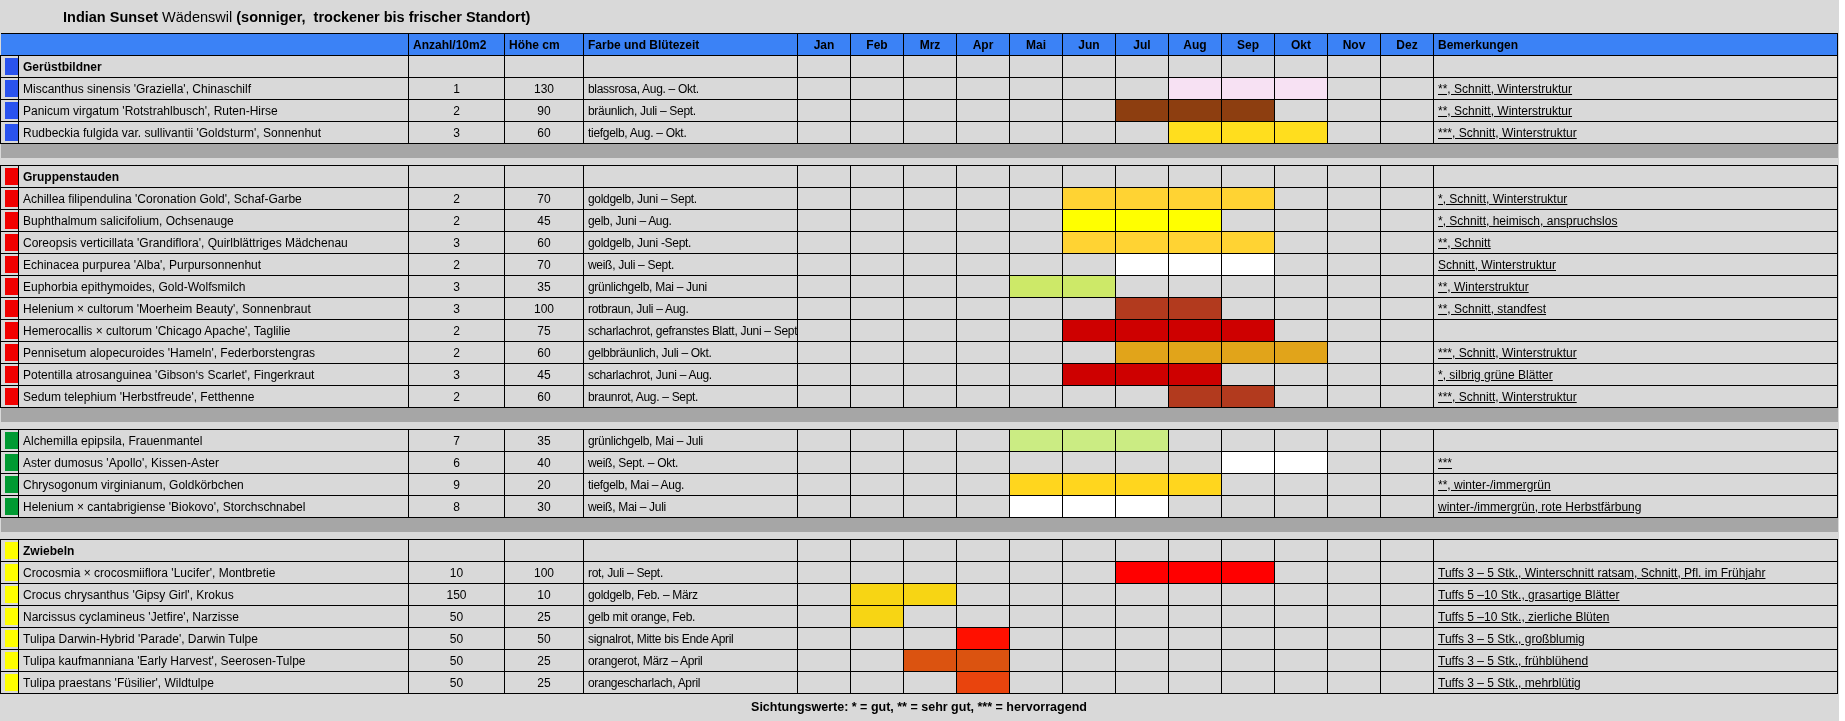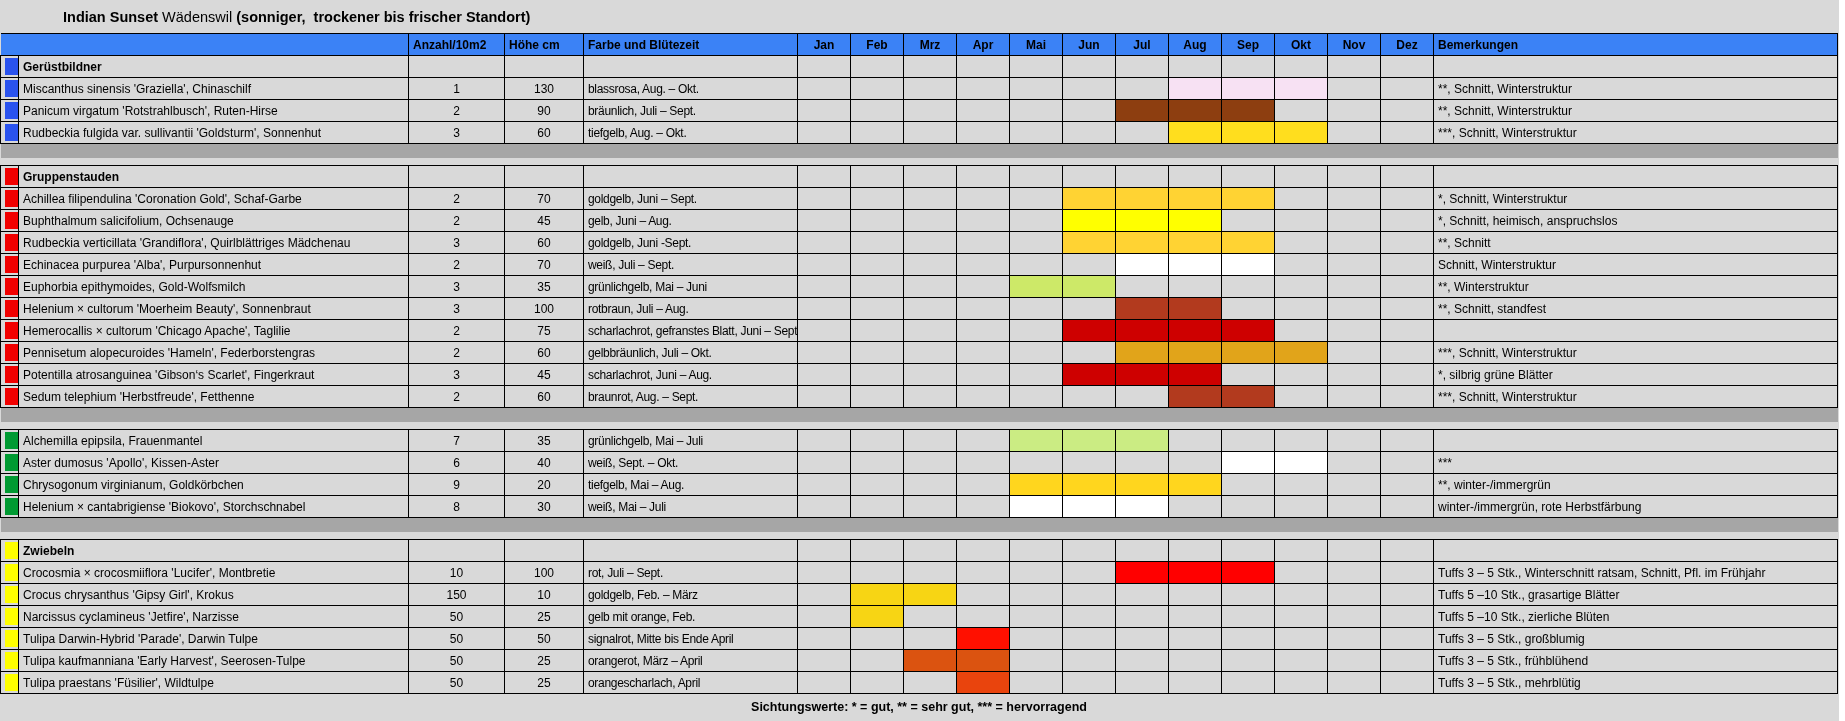--- a/index.html
+++ b/index.html
@@ -45,21 +45,21 @@
     border-left:none;
     border-top:1px solid #E6E6E6;
     border-bottom:1px solid #E6E6E6;
     padding:1px 3px 1px 0;
   }
   td.sw .chip{display:block;width:14px;height:17px;}
   td.name{padding-left:5px;margin-top:24px;}
   td.secname{font-weight:bold;padding-left:5px;margin-left:8px;}
   td.num{text-align:center;}
   td.farbe{letter-spacing:-0.3px;padding-left:3px;padding-right:1px;}
-  td.bem{padding-left:3px;}
+  td.bem{padding-left:3px;text-decoration:underline;}
   tr.divider td{border:none;background:#A6A6A6;height:14px;padding:0;}
   tr.spacer td{border:none;background:#D9D9D9;height:7px;padding:0;}
   .legend{
     width:1838px;
     height:26px;line-height:26px;
     text-align:center;
     font-weight:bold;
     font-size:12.5px;
   }
   .right-strip{
@@ -275,21 +275,21 @@
           <td class="mcell"></td>
           <td class="mcell"></td>
           <td class="mcell"></td>
           <td class="mcell"></td>
           <td class="bem">*, Schnitt, heimisch, anspruchslos</td>
         </tr>
         <tr class="plant-row">
           <td class="sw">
             <span class="chip" style="background: rgb(241, 0, 0);"></span>
           </td>
-          <td class="name">Rudbeckia verticillata 'Grandiflora', Quirlblättriges Mädchenau</td>
+          <td class="name">Coreopsis verticillata 'Grandiflora', Quirlblättriges Mädchenau</td>
           <td class="num">3</td>
           <td class="num">60</td>
           <td class="farbe">goldgelb, Juni -Sept.</td>
           <td class="mcell"></td>
           <td class="mcell"></td>
           <td class="mcell"></td>
           <td class="mcell"></td>
           <td class="mcell"></td>
           <td class="mcell" style="background: rgb(255, 211, 51);"></td>
           <td class="mcell" style="background: rgb(255, 211, 51);"></td>

